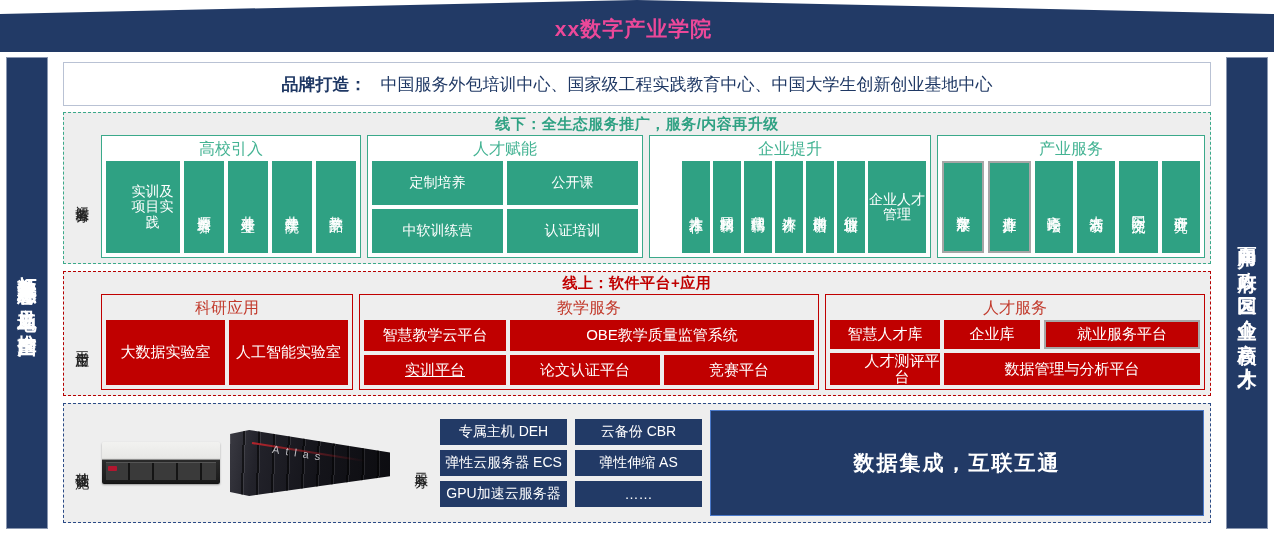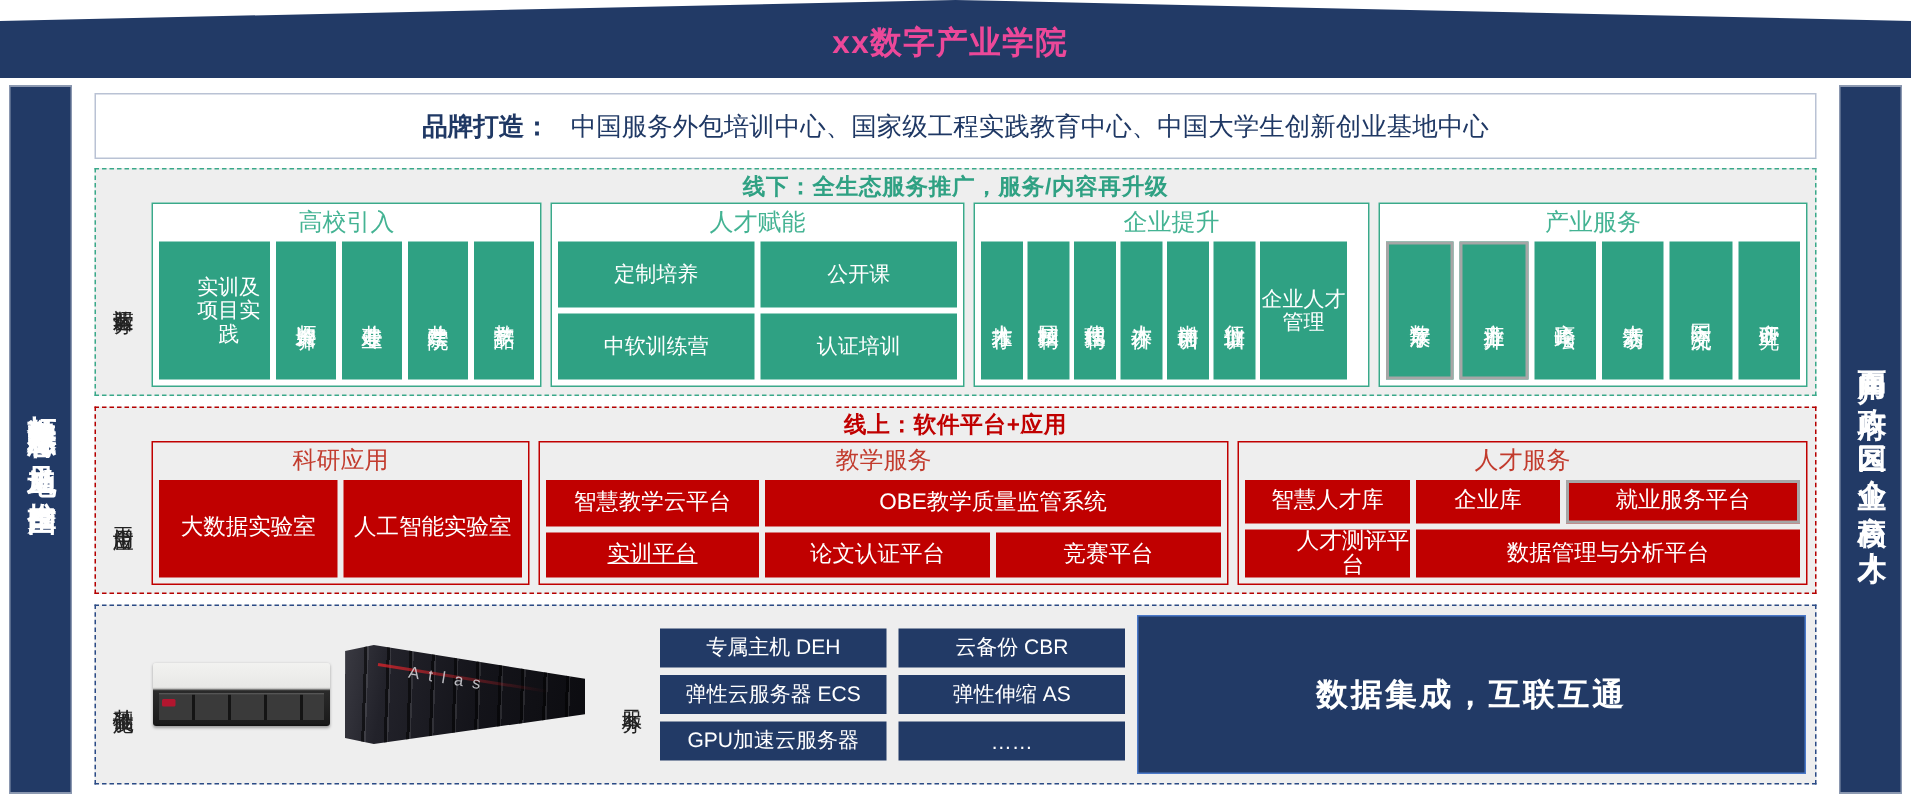--- a/index.html
+++ b/index.html
@@ -112,21 +112,21 @@
   }
   .chip-vwrap{flex:none;display:flex;align-items:center;justify-content:center;}
 
   
   .infra-body{display:flex;align-items:stretch;padding:6px 6px;gap:8px;height:100%;box-sizing:border-box;}
   .infra-pics{flex:none;width:300px;display:flex;align-items:center;gap:10px;position:relative;}
   .cloud-col{flex:none;display:flex;flex-direction:column;gap:5px;justify-content:center;}
   .cloud-chip{
     background:#223a66;color:#ffffff;font-size:14px;
     display:flex;align-items:center;justify-content:center;
-    height:26px;width:151px;box-sizing:border-box;
+    height:26px;width:127px;box-sizing:border-box;
   }
   .data-panel{
     flex:1;background:#223a66;border:1px solid #4a78c8;
     display:flex;align-items:center;justify-content:center;
     color:#ffffff;font-size:21px;font-weight:bold;letter-spacing:2px;
   }
 
   
   .srv-rack{
     width:118px;height:42px;border-radius:2px;
@@ -228,21 +228,21 @@
               <div class="row">
                 <div class="chip chip-green" style="flex:1;">中软训练营</div>
                 <div class="chip chip-green" style="flex:1;">认证培训</div>
               </div>
             </div>
           </div>
         </div>
 
         <div class="group group-green" style="flex:0 0 264px;">
           <div class="group-head gh-green">企业提升</div>
-          <div class="group-body" style="gap:3px;">
+          <div class="group-body" style="gap:3px;margin-left:28px;">
             <div class="chip chip-green chip-vwrap" style="flex:0 0 28px;">
                 <span class="chip-v">人才推荐</span>
               </div>
             <div class="chip chip-green chip-vwrap" style="flex:0 0 28px;">
                 <span class="chip-v">校园招聘</span>
               </div>
             <div class="chip chip-green chip-vwrap" style="flex:0 0 28px;">
                 <span class="chip-v">代理招聘</span>
               </div>
             <div class="chip chip-green chip-vwrap" style="flex:0 0 28px;">

